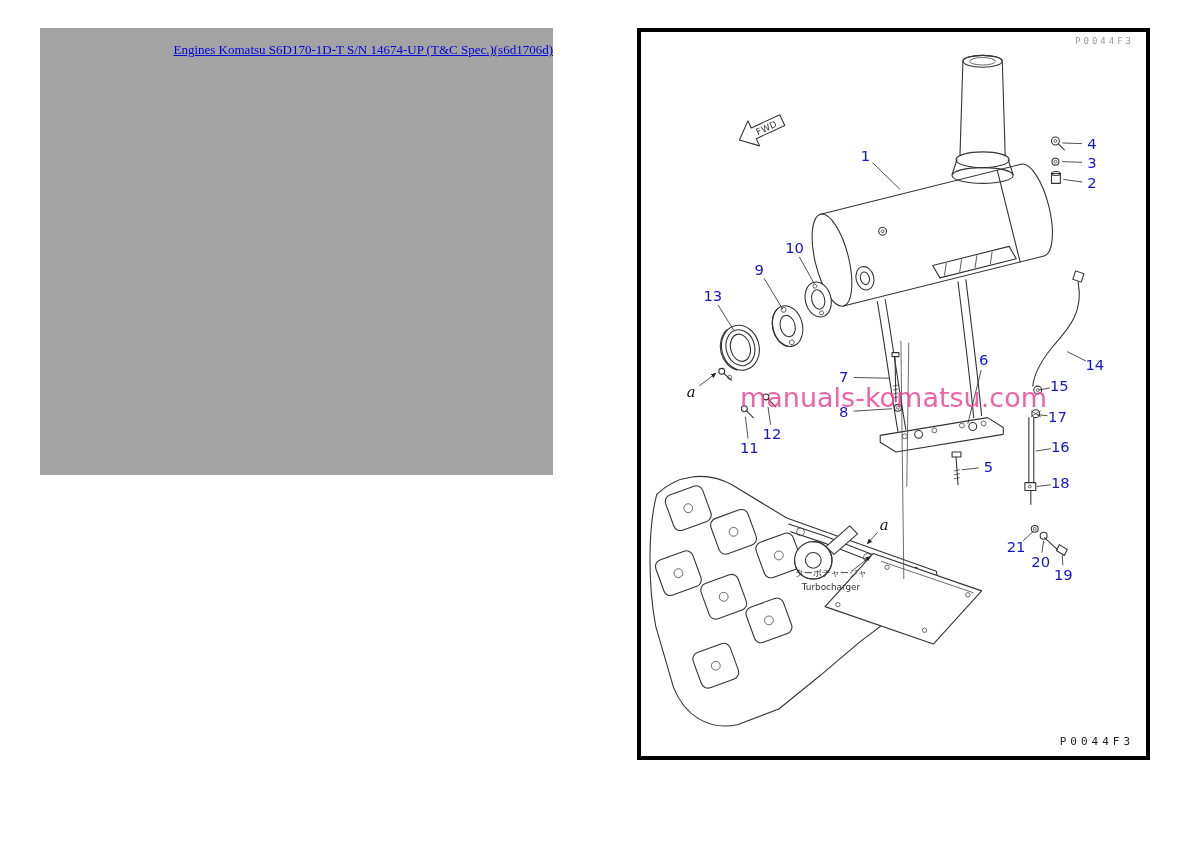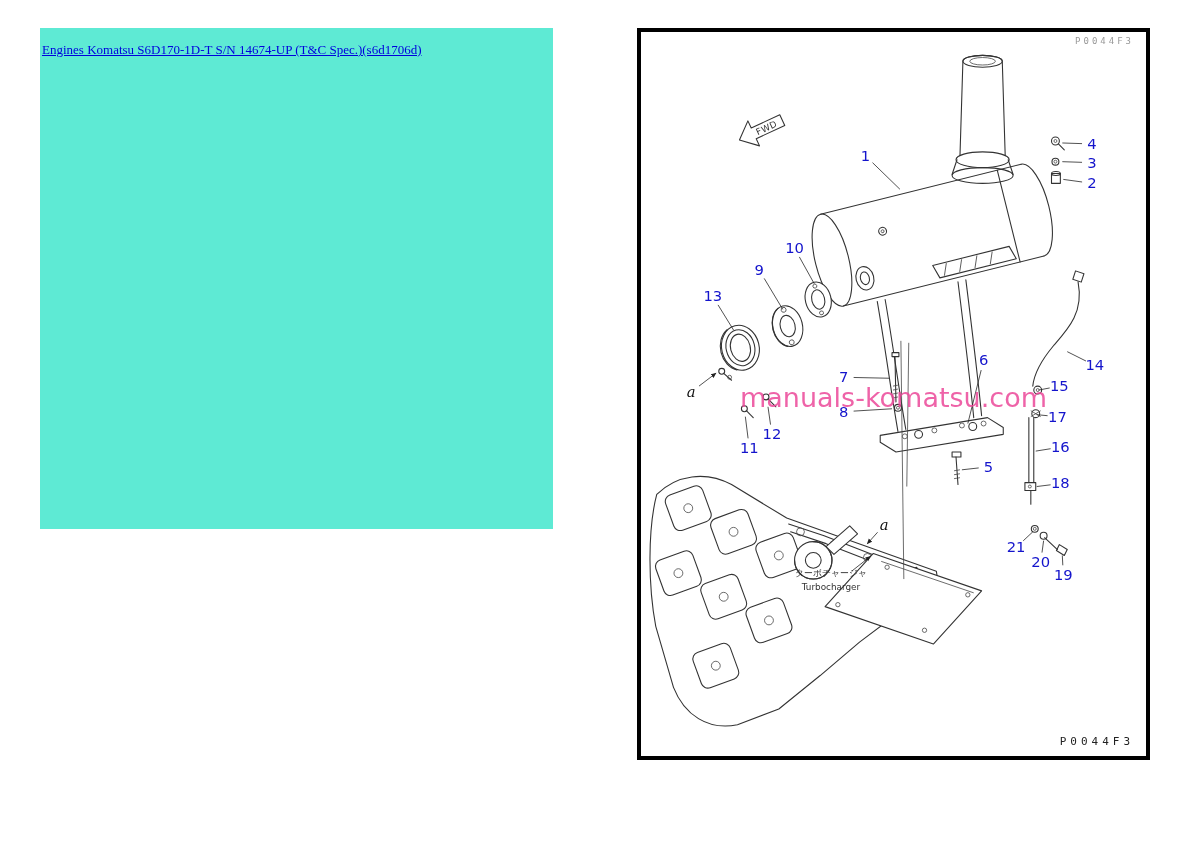--- a/index.html
+++ b/index.html
@@ -2,22 +2,22 @@
 <html><head>
 <meta charset="utf-8">
 <style>
   html,body{margin:0;padding:0;}
   body{
     width:1190px;height:842px;position:relative;background:#ffffff;
     font-family:"Liberation Sans",sans-serif;
     --accent:#1414cc; --link:#0000dd;
   }
   .black-box{
-    position:absolute;left:40px;top:28px;width:513px;height:501px;
-    background:#5eead4;box-sizing:border-box;
+    position:absolute;left:40px;top:28px;width:513px;height:447px;
+    background:#a3a3a3;box-sizing:border-box;text-align:right;
   }
   .black-box a{
     display:inline-block;margin:14px 0 0 2px;
     font-family:"Liberation Serif",serif;font-size:13px;
     color:var(--link);text-decoration:underline;white-space:nowrap;
   }
   .panel{
     position:absolute;left:637px;top:28px;width:513px;height:732px;
     background:#fff;border:4px solid #000;box-sizing:border-box;overflow:hidden;
   }

